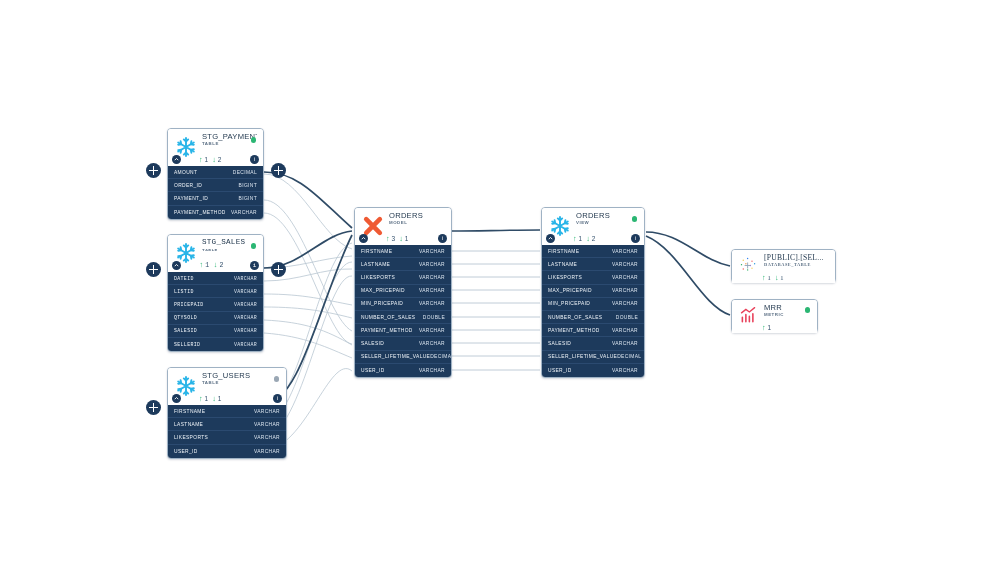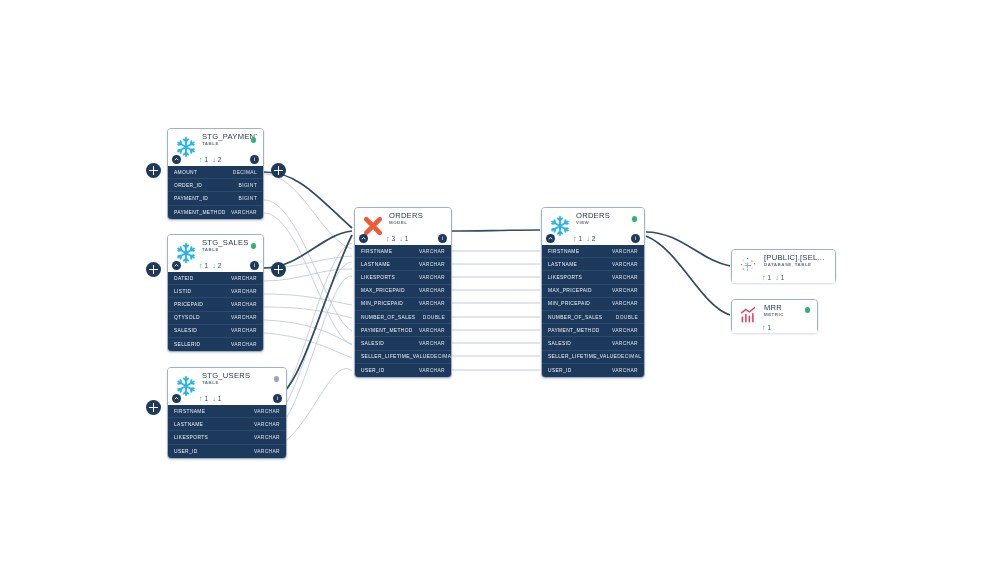--- a/index.html
+++ b/index.html
@@ -131,21 +131,21 @@
           <span class="col-name">PAYMENT_ID</span>
           <span class="col-type">BIGINT</span>
         </div>
       <div class="col-row">
           <span class="col-name">PAYMENT_METHOD</span>
           <span class="col-type">VARCHAR</span>
         </div>
     </div>
   </div>
 
-  <div class="node" style="left:167px;top:234px;width:97px;">
+  <div class="node" style="left:167px;top:234px;width:97px;font-family:Liberation Mono, monospace;">
     <div class="node-head">
       <span class="head-icon">
         <svg viewBox="0 0 24 24" width="24" height="24" stroke="#29b5e8" stroke-width="1.9" stroke-linecap="round">
           <path d="M12 3v18M4.2 7.5l15.6 9M19.8 7.5l-15.6 9"></path>
           <path d="M12 6.6l-2.2-2.2M12 6.6l2.2-2.2M12 17.4l-2.2 2.2M12 17.4l2.2 2.2"></path>
           <path d="M7.2 9.3L4.2 9.7M7.2 9.3L6.6 6.3M16.8 14.7l3 -.4M16.8 14.7l.6 3"></path>
           <path d="M16.8 9.3l3 .4M16.8 9.3l.6-3M7.2 14.7l-3 .4M7.2 14.7l-.6 3"></path>
         </svg>
       </span>
       <div class="titles">
@@ -375,21 +375,21 @@
           <span class="col-name">SELLER_LIFETIME_VALUE</span>
           <span class="col-type">DECIMAL</span>
         </div>
       <div class="col-row">
           <span class="col-name">USER_ID</span>
           <span class="col-type">VARCHAR</span>
         </div>
     </div>
   </div>
 
-  <div class="node small" style="left:731px;top:249px;width:105px;height:34px;">
+  <div class="node small" style="left:731px;top:249px;width:105px;height:34px;font-family:Liberation Serif, serif;">
     <div class="node-head" style="padding-left:32px;">
       <span class="head-icon" style="top:5px;width:21px;height:21px;">
         <svg viewBox="0 0 24 24" width="21" height="21">
           <g stroke-width="1.6" stroke-linecap="round">
             <path d="M6 6h0" stroke="#f2c94c"></path>
               <path d="M11 4h0" stroke="#2f80ed"></path>
             <path d="M16 7h0" stroke="#eb5757"></path>
               <path d="M4 11h0" stroke="#27ae60"></path>
             <path d="M9 10h0" stroke="#f2994a"></path>
               <path d="M14 12h0" stroke="#9b51e0"></path>

